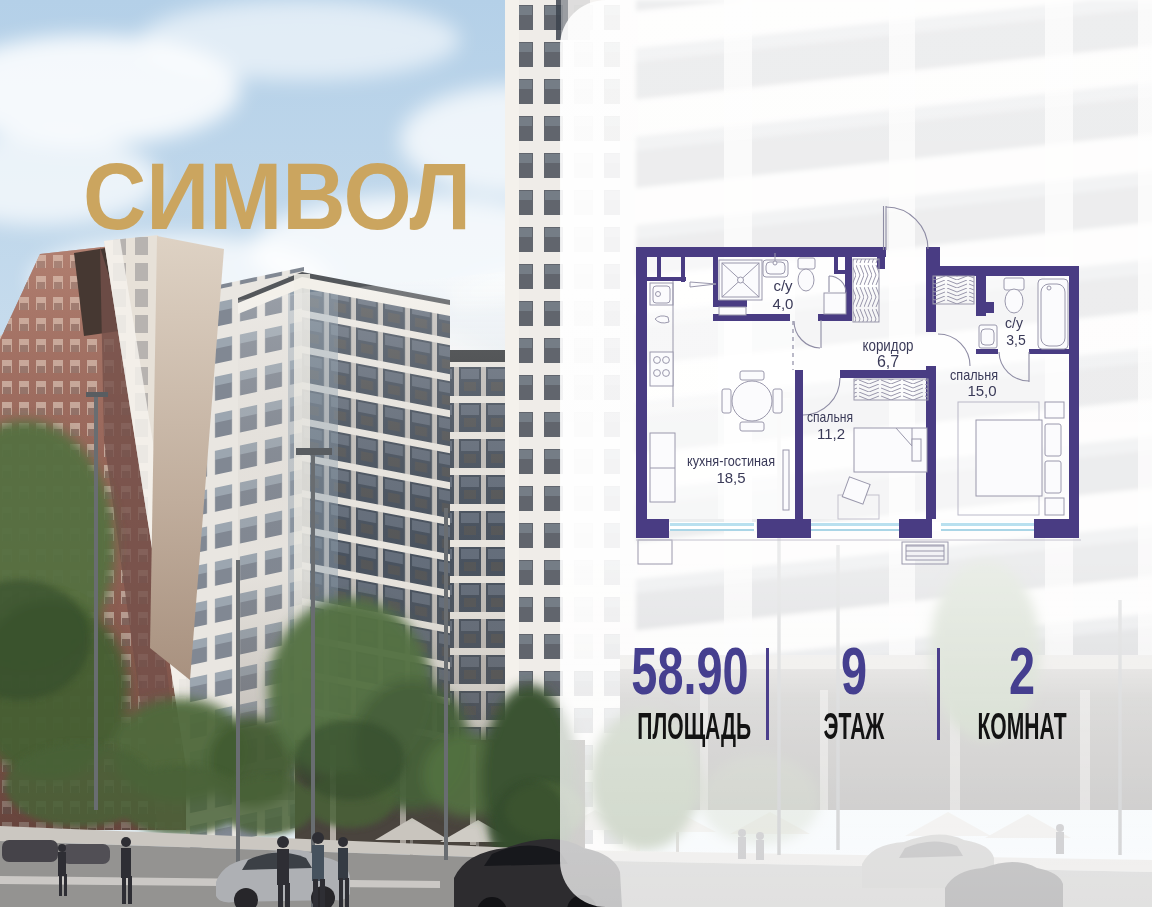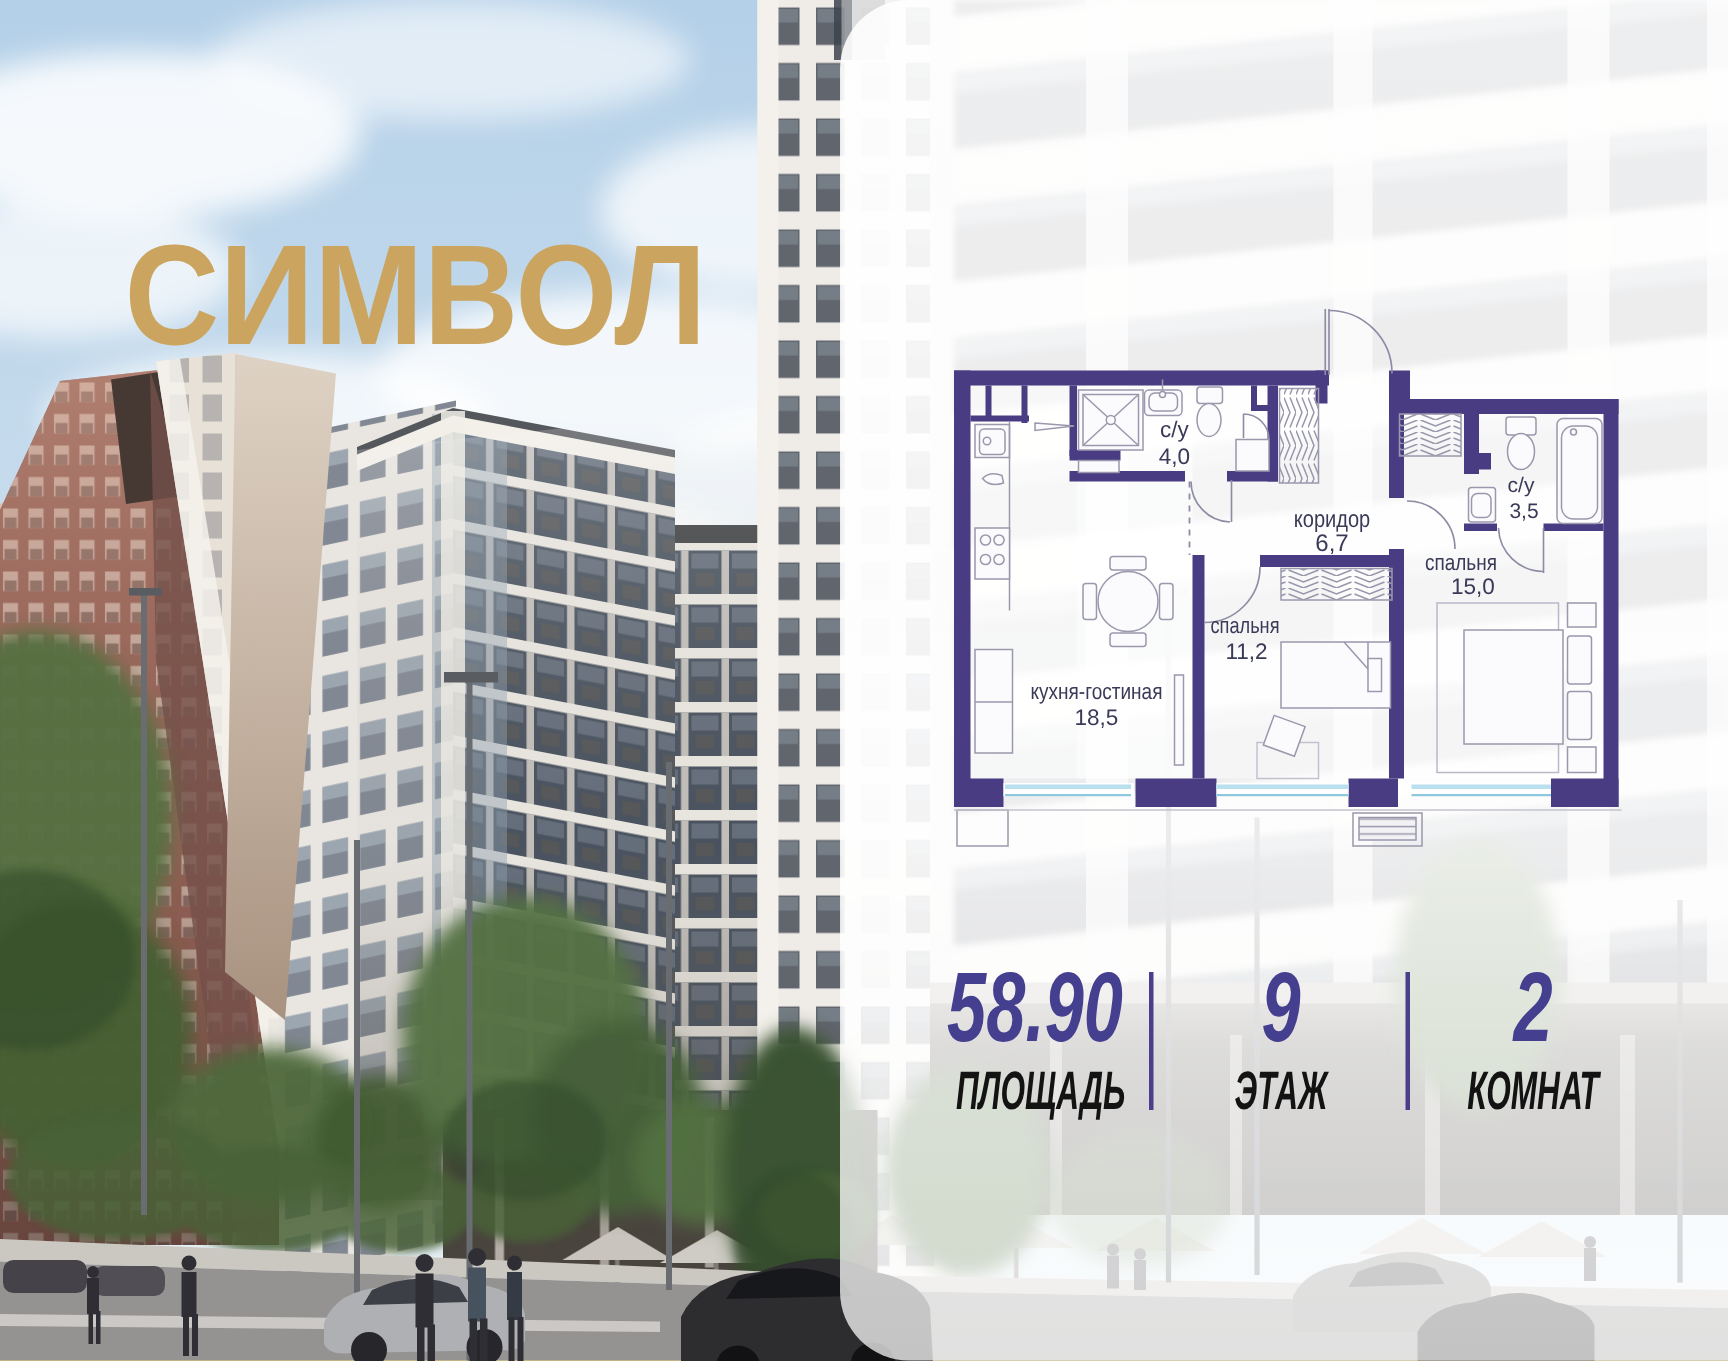--- a/index.html
+++ b/index.html
@@ -1,16 +1,16 @@
 <!DOCTYPE html>
 <html><head>
 <meta charset="utf-8">
 <style>
   html,body{margin:0;padding:0}
-  .canvas{position:relative;width:1152px;height:907px;overflow:hidden;font-family:"Liberation Sans",sans-serif;background:#eab308}
+  .canvas{position:relative;width:1152px;height:907px;overflow:hidden;font-family:"Liberation Sans",sans-serif;background:#5eead4}
   .abs{position:absolute}
 </style>
 </head>
 <body>
 <div class="canvas">
 
 <svg class="abs" style="left:0;top:0" width="1152" height="907" viewBox="0 0 1152 907">
   <defs>
     <linearGradient id="sky" x1="0" y1="0" x2="0" y2="1">
       <stop offset="0" stop-color="#b4d0e8"></stop>
@@ -600,21 +600,21 @@
 
       <text x="783" y="291" font-size="15">с/у</text>
       <text x="783" y="309" font-size="15">4,0</text>
 
       <text x="1014" y="328" font-size="14">с/у</text>
       <text x="1016" y="345" font-size="14">3,5</text>
     </g>
   </g>
 </svg>
 
-<div class="abs" style="left:560px;top:630px;width:592px;height:130px;font-style:italic;">
+<div class="abs" style="left:560px;top:630px;width:592px;height:130px;">
   <div class="abs" style="left:40px;top:3px;width:180px;text-align:center;color:#453f8f;font-weight:bold;font-size:66px;transform:scaleX(0.71);transform-origin:50% 50%;letter-spacing:0px;">58.90</div>
   <div class="abs" style="left:40px;top:76px;width:180px;text-align:center;color:#131313;font-weight:bold;font-size:36px;transform:scaleX(0.585);transform-origin:50% 50%;">ПЛОЩАДЬ</div>
   <div class="abs" style="left:206px;top:18px;width:3px;height:92px;background:#4b3f8c;"></div>
   <div class="abs" style="left:214px;top:3px;width:160px;text-align:center;color:#453f8f;font-weight:bold;font-size:66px;transform:scaleX(0.71);transform-origin:50% 50%;">9</div>
   <div class="abs" style="left:214px;top:76px;width:160px;text-align:center;color:#131313;font-weight:bold;font-size:36px;transform:scaleX(0.585);transform-origin:50% 50%;">ЭТАЖ</div>
   <div class="abs" style="left:377px;top:18px;width:3px;height:92px;background:#4b3f8c;"></div>
   <div class="abs" style="left:382px;top:3px;width:160px;text-align:center;color:#453f8f;font-weight:bold;font-size:66px;transform:scaleX(0.71);transform-origin:50% 50%;">2</div>
   <div class="abs" style="left:382px;top:76px;width:160px;text-align:center;color:#131313;font-weight:bold;font-size:36px;transform:scaleX(0.585);transform-origin:50% 50%;">КОМНАТ</div>
 </div>
 </div>

